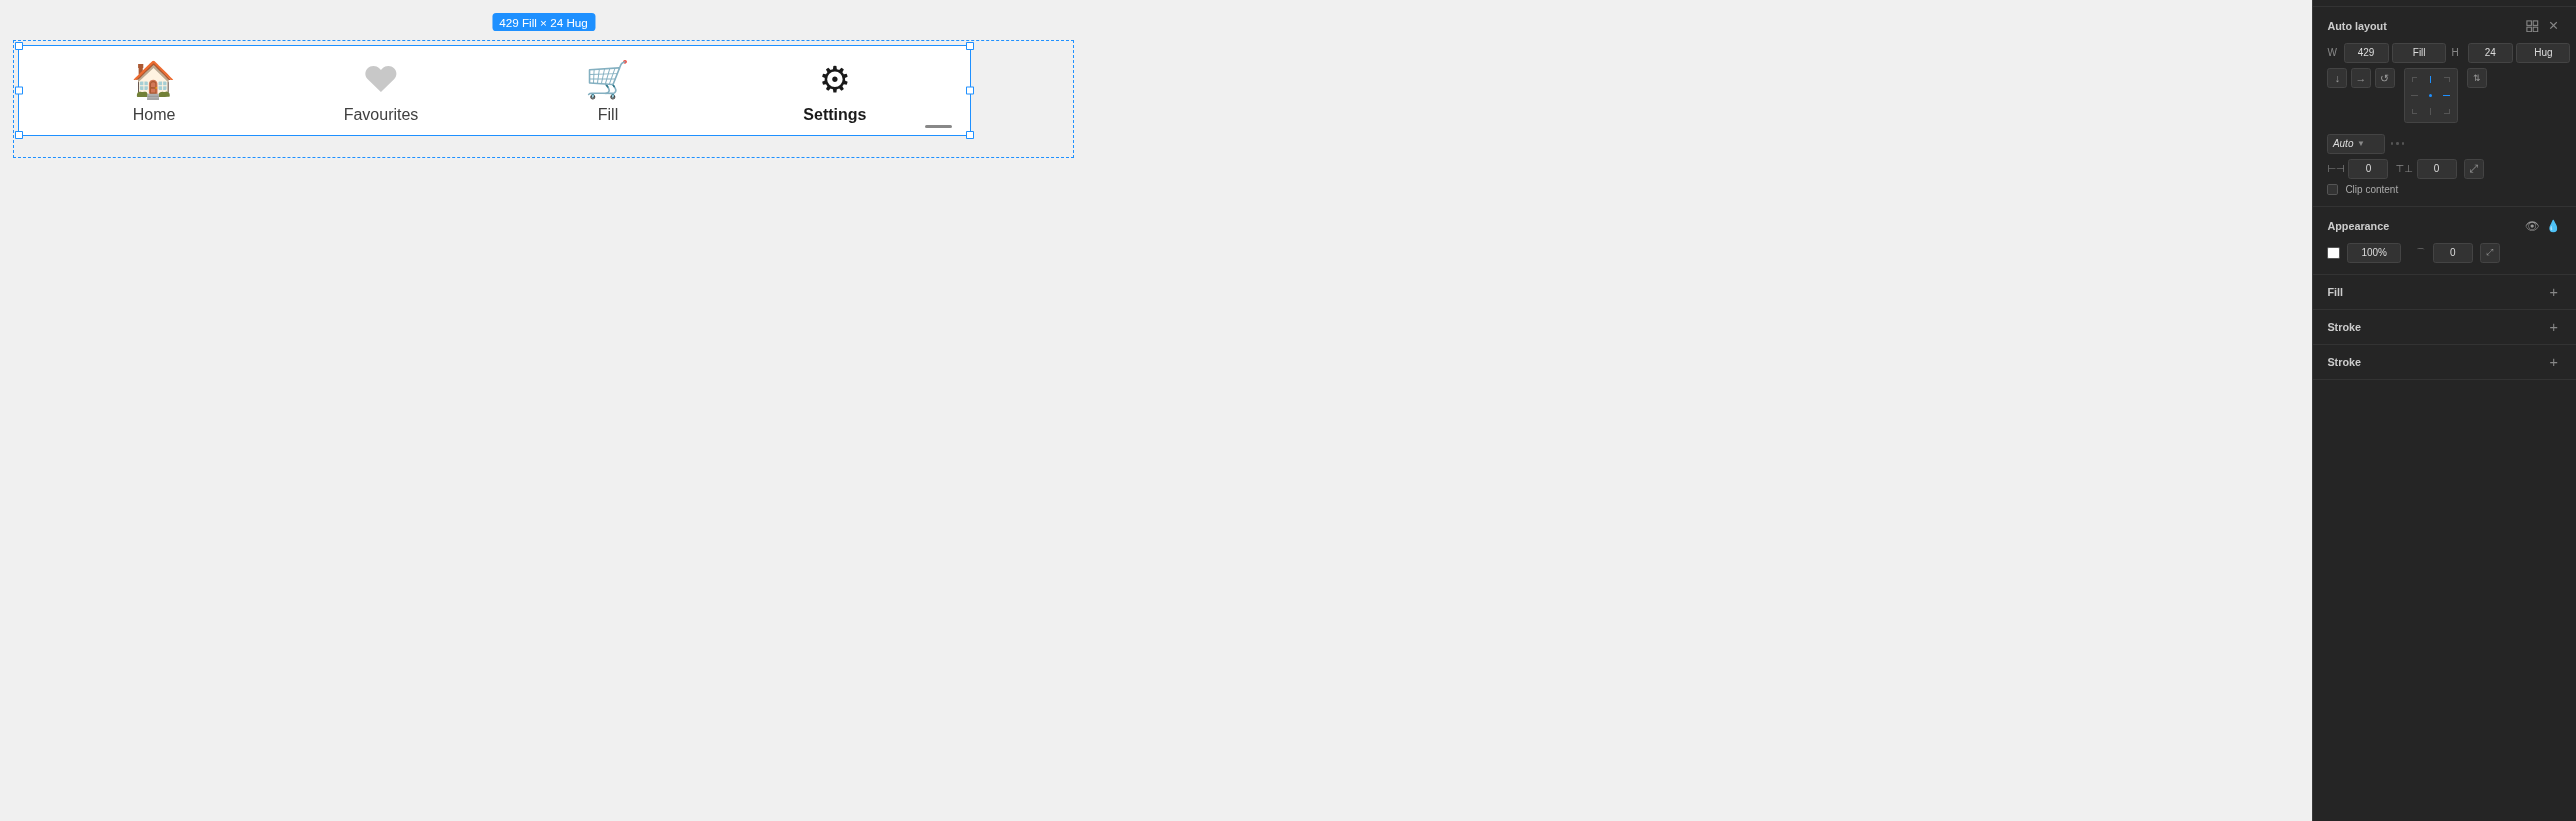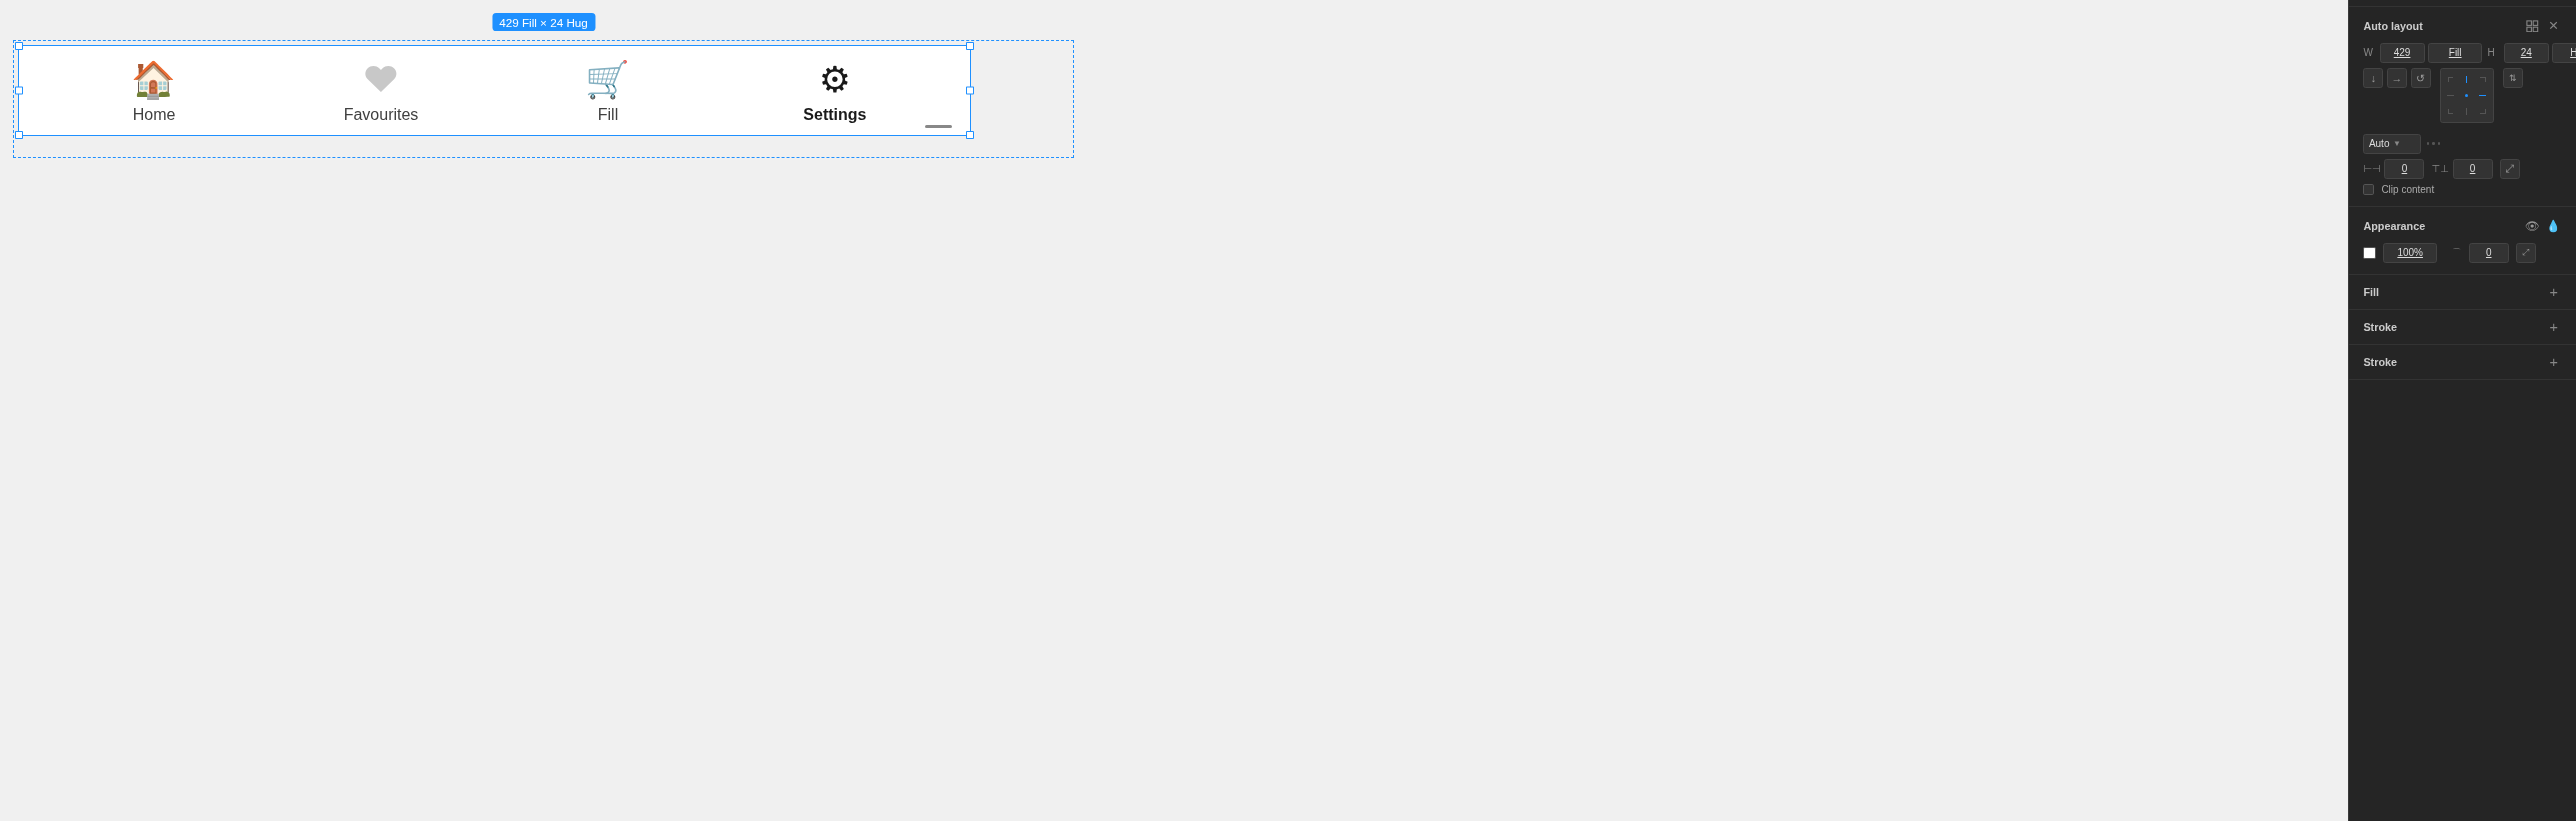--- a/index.html
+++ b/index.html
@@ -128,21 +128,21 @@
       bottom: 7.2px;
       right: 18px;
       width: 27px;
       height: 2.7px;
       background: #888;
       border-radius: 1.8px;
     }
 
     
     .right-panel {
-      width: 228px;
+      width: 264px;
       background: #252525;
       border-left: 0.9px solid #3a3a3a;
       display: flex;
       flex-direction: column;
       font-family: -apple-system, BlinkMacSystemFont, sans-serif;
       color: #cccccc;
       font-size: 10.8px;
       overflow-y: auto;
     }
 
@@ -204,21 +204,20 @@
     .field-input {
       background: #333;
       border: 0.9px solid #444;
       border-radius: 2.7px;
       color: #ddd;
       font-size: 10px;
       padding: 1.8px 4.5px;
       width: 40px;
       height: 20px;
       text-align: center;
-      text-decoration: underline;
     }
 
     .field-input.wide {
       width: 54px;
     }
 
     .field-input.medium {
       width: 45px;
     }
 
@@ -420,21 +419,21 @@
           <div style="width:1.3px;height:7.2px;background:#555;margin:auto;"></div>
         </div>
         <div style="width:14.4px;height:14.4px;display:flex;align-items:center;justify-content:center;cursor:pointer;">
           <div style="width:5.4px;height:5.4px;border-bottom:1.3px solid #555;border-right:1.3px solid #555;"></div>
         </div>
       </div>
 
       <div class="icon-btn" style="background:#333; border-radius:2.7px; border:0.9px solid #444; width:20px; height:20px; font-size:9px;">⇅</div>
     </div>
 
-    <div class="al-row" style="margin-top:11px;">
+    <div class="al-row" style="margin-top:11px;font-style:italic;">
 
       <div class="dropdown-field">
         <span>Auto</span>
         <span style="color:#888; font-size:8px;">▼</span>
       </div>
 
       <div style="display:flex; gap:2.7px; align-items:center;">
         <span style="width:2.7px;height:2.7px;background:#555;border-radius:50%;display:inline-block;"></span>
         <span style="width:2.7px;height:2.7px;background:#555;border-radius:50%;display:inline-block;"></span>
         <span style="width:2.7px;height:2.7px;background:#555;border-radius:50%;display:inline-block;"></span>

